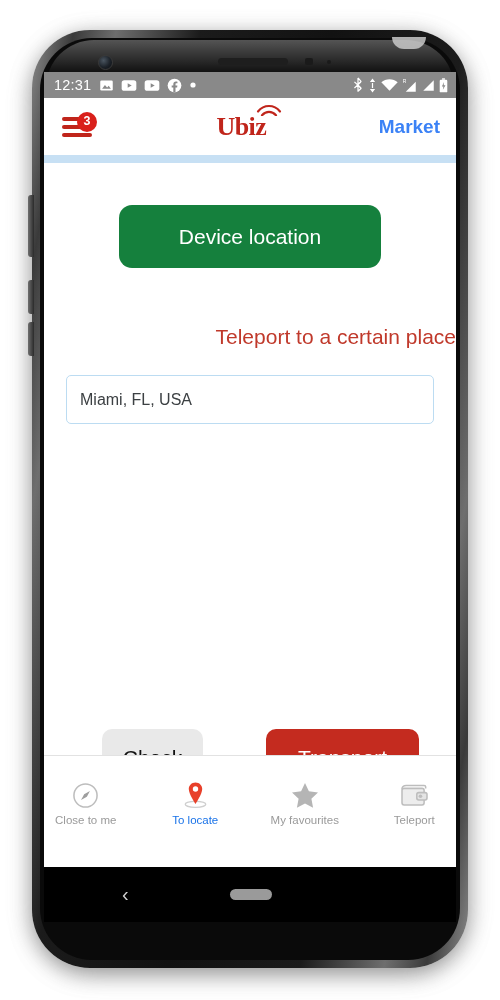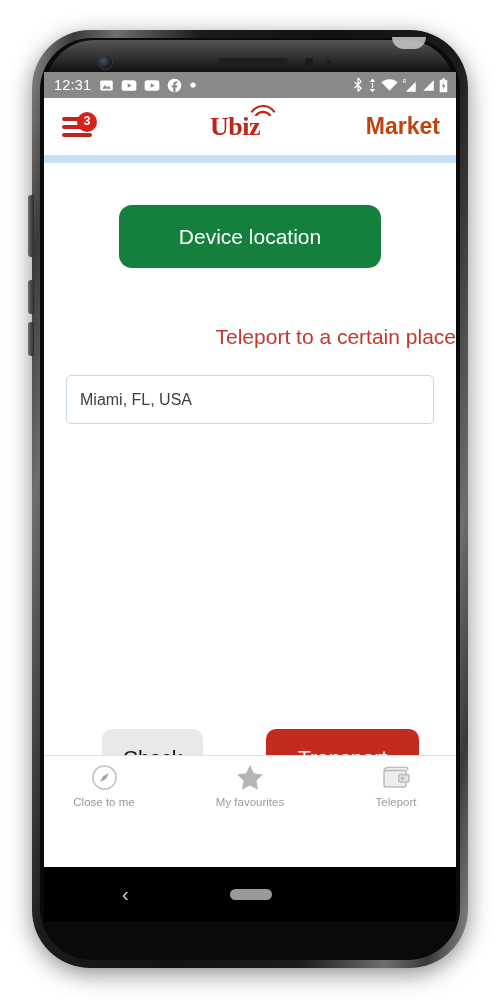--- a/index.html
+++ b/index.html
@@ -204,23 +204,23 @@
     color: #c0251b;
     letter-spacing: -0.5px;
     line-height: 1;
   }
   .brand-wifi {
     position: absolute;
     left: 40px;
     top: -12px;
   }
   .market-link {
-    font-size: 23px;
+    font-size: 19px;
     font-weight: bold;
-    color: #c2410c;
+    color: #3b82f6;
     cursor: pointer;
   }
   .header-rule {
     height: 8px;
     background: #c7e0f4;
   }
 
   
   .content {
     position: relative;
@@ -298,21 +298,21 @@
   
   .tabbar {
     position: absolute;
     left: 0;
     bottom: 0;
     width: 100%;
     height: 71px;
     border-top: 1px solid #e2e2e2;
     background: #ffffff;
     display: flex;
-    align-items: flex-start;
+    align-items: flex-end;
     padding-top: 6px;
     box-sizing: border-box;
     gap: 26px;
   }
   .tab {
     flex: 1;
     display: flex;
     flex-direction: column;
     align-items: center;
     gap: 4px;
@@ -461,20 +461,30 @@
         <div class="tab">
           <span class="tab-icon">
             <svg width="27" height="27" viewBox="0 0 28 28">
               <circle cx="14" cy="14" r="12" stroke="#bdbdbd" stroke-width="1.6" fill="none"></circle>
               <path d="M18.6 9.4L12.6 12.6 9.4 18.6 15.4 15.4z" fill="#9e9e9e"></path>
             </svg>
           </span>
           <span class="tab-label">Close to me</span>
         </div>
 
+        <div class="tab active">
+          <span class="tab-icon">
+            <svg width="27" height="28" viewBox="0 0 28 30">
+              <ellipse cx="14" cy="25" rx="11" ry="3.2" fill="none" stroke="#cfcfcf" stroke-width="1.4"></ellipse>
+              <path d="M14 1.5c-4.2 0-7.2 3.1-7.2 7.1 0 5.3 7.2 16 7.2 16s7.2-10.7 7.2-16c0-4-3-7.1-7.2-7.1z" fill="#e8402a"></path>
+              <circle cx="14" cy="8.6" r="2.9" fill="#ffffff"></circle>
+            </svg>
+          </span>
+          <span class="tab-label">To locate</span>
+        </div>
 
         <div class="tab">
           <span class="tab-icon">
             <svg width="28" height="27" viewBox="0 0 28 27">
               <path d="M14 1l3.9 8.3 9.1 1.2-6.6 6.3 1.7 9L14 21.5 5.9 25.8l1.7-9L1 10.5l9.1-1.2z" fill="#b5b5b5"></path>
             </svg>
           </span>
           <span class="tab-label">My favourites</span>
         </div>
 

